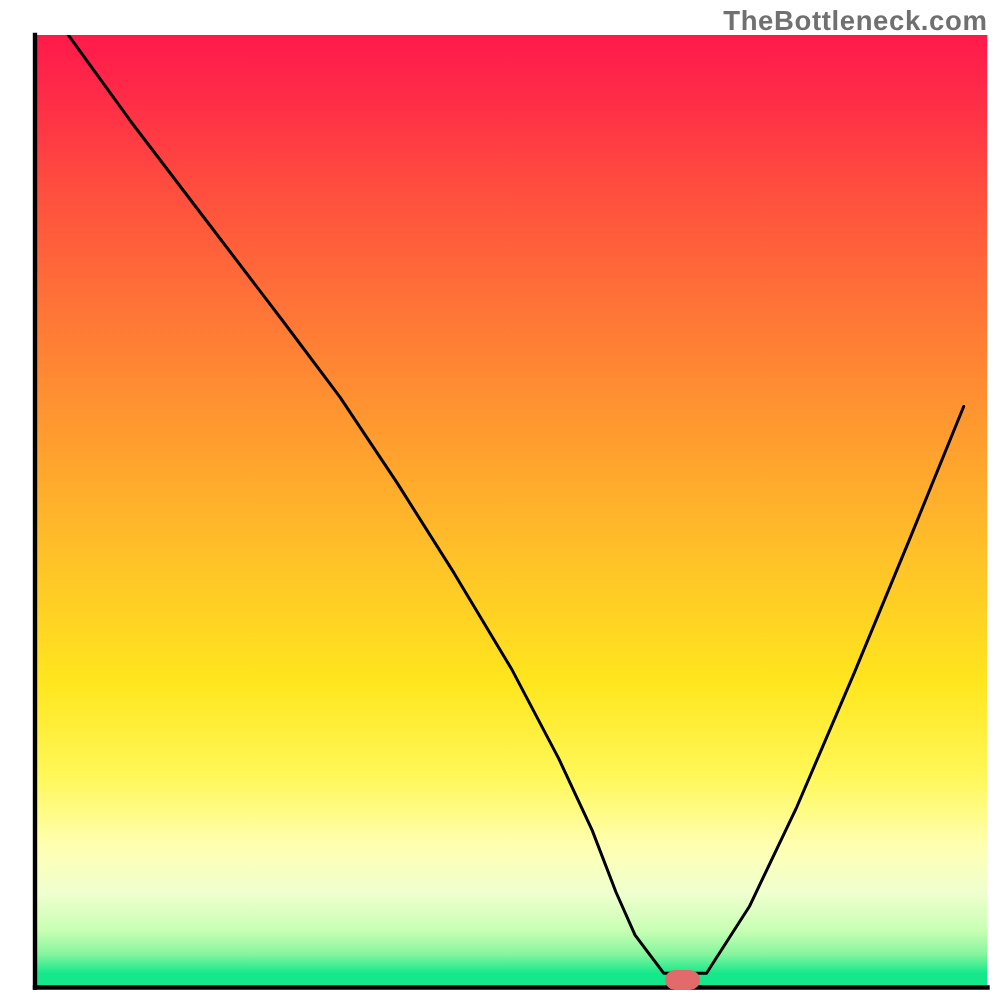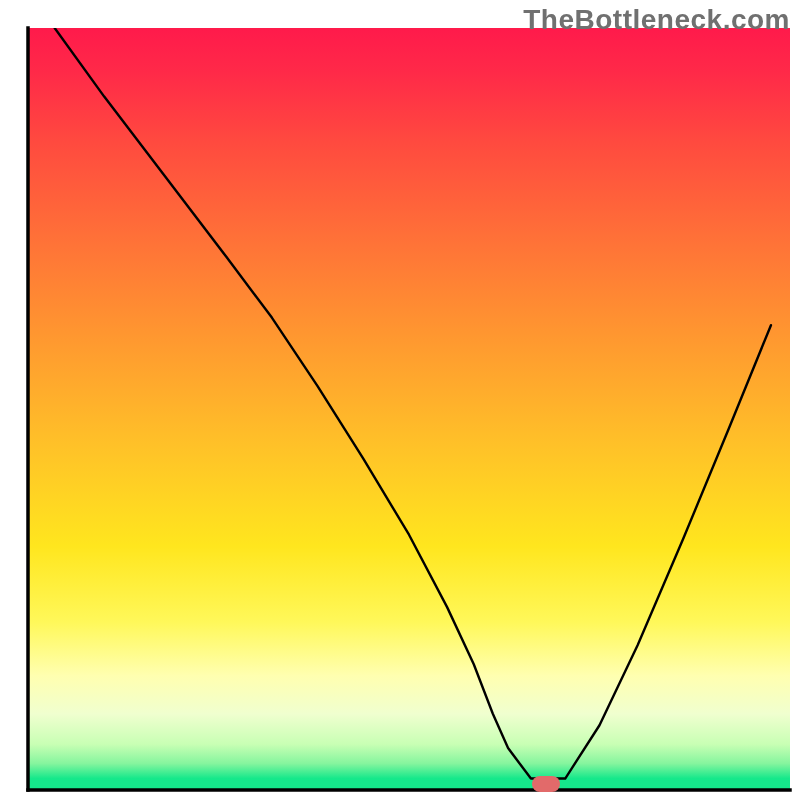--- a/index.html
+++ b/index.html
@@ -13,21 +13,21 @@
   }
   .chart-container {
     position: relative;
     width: 800px;
     height: 800px;
   }
   .watermark {
     position: absolute;
     top: 4px;
     right: 10px;
-    font-size: 28px;
+    font-size: 22px;
     font-weight: 600;
     color: #707070;
     letter-spacing: 0.5px;
     z-index: 30;
   }
   svg.plot {
     position: absolute;
     top: 0;
     left: 0;
     width: 800px;

